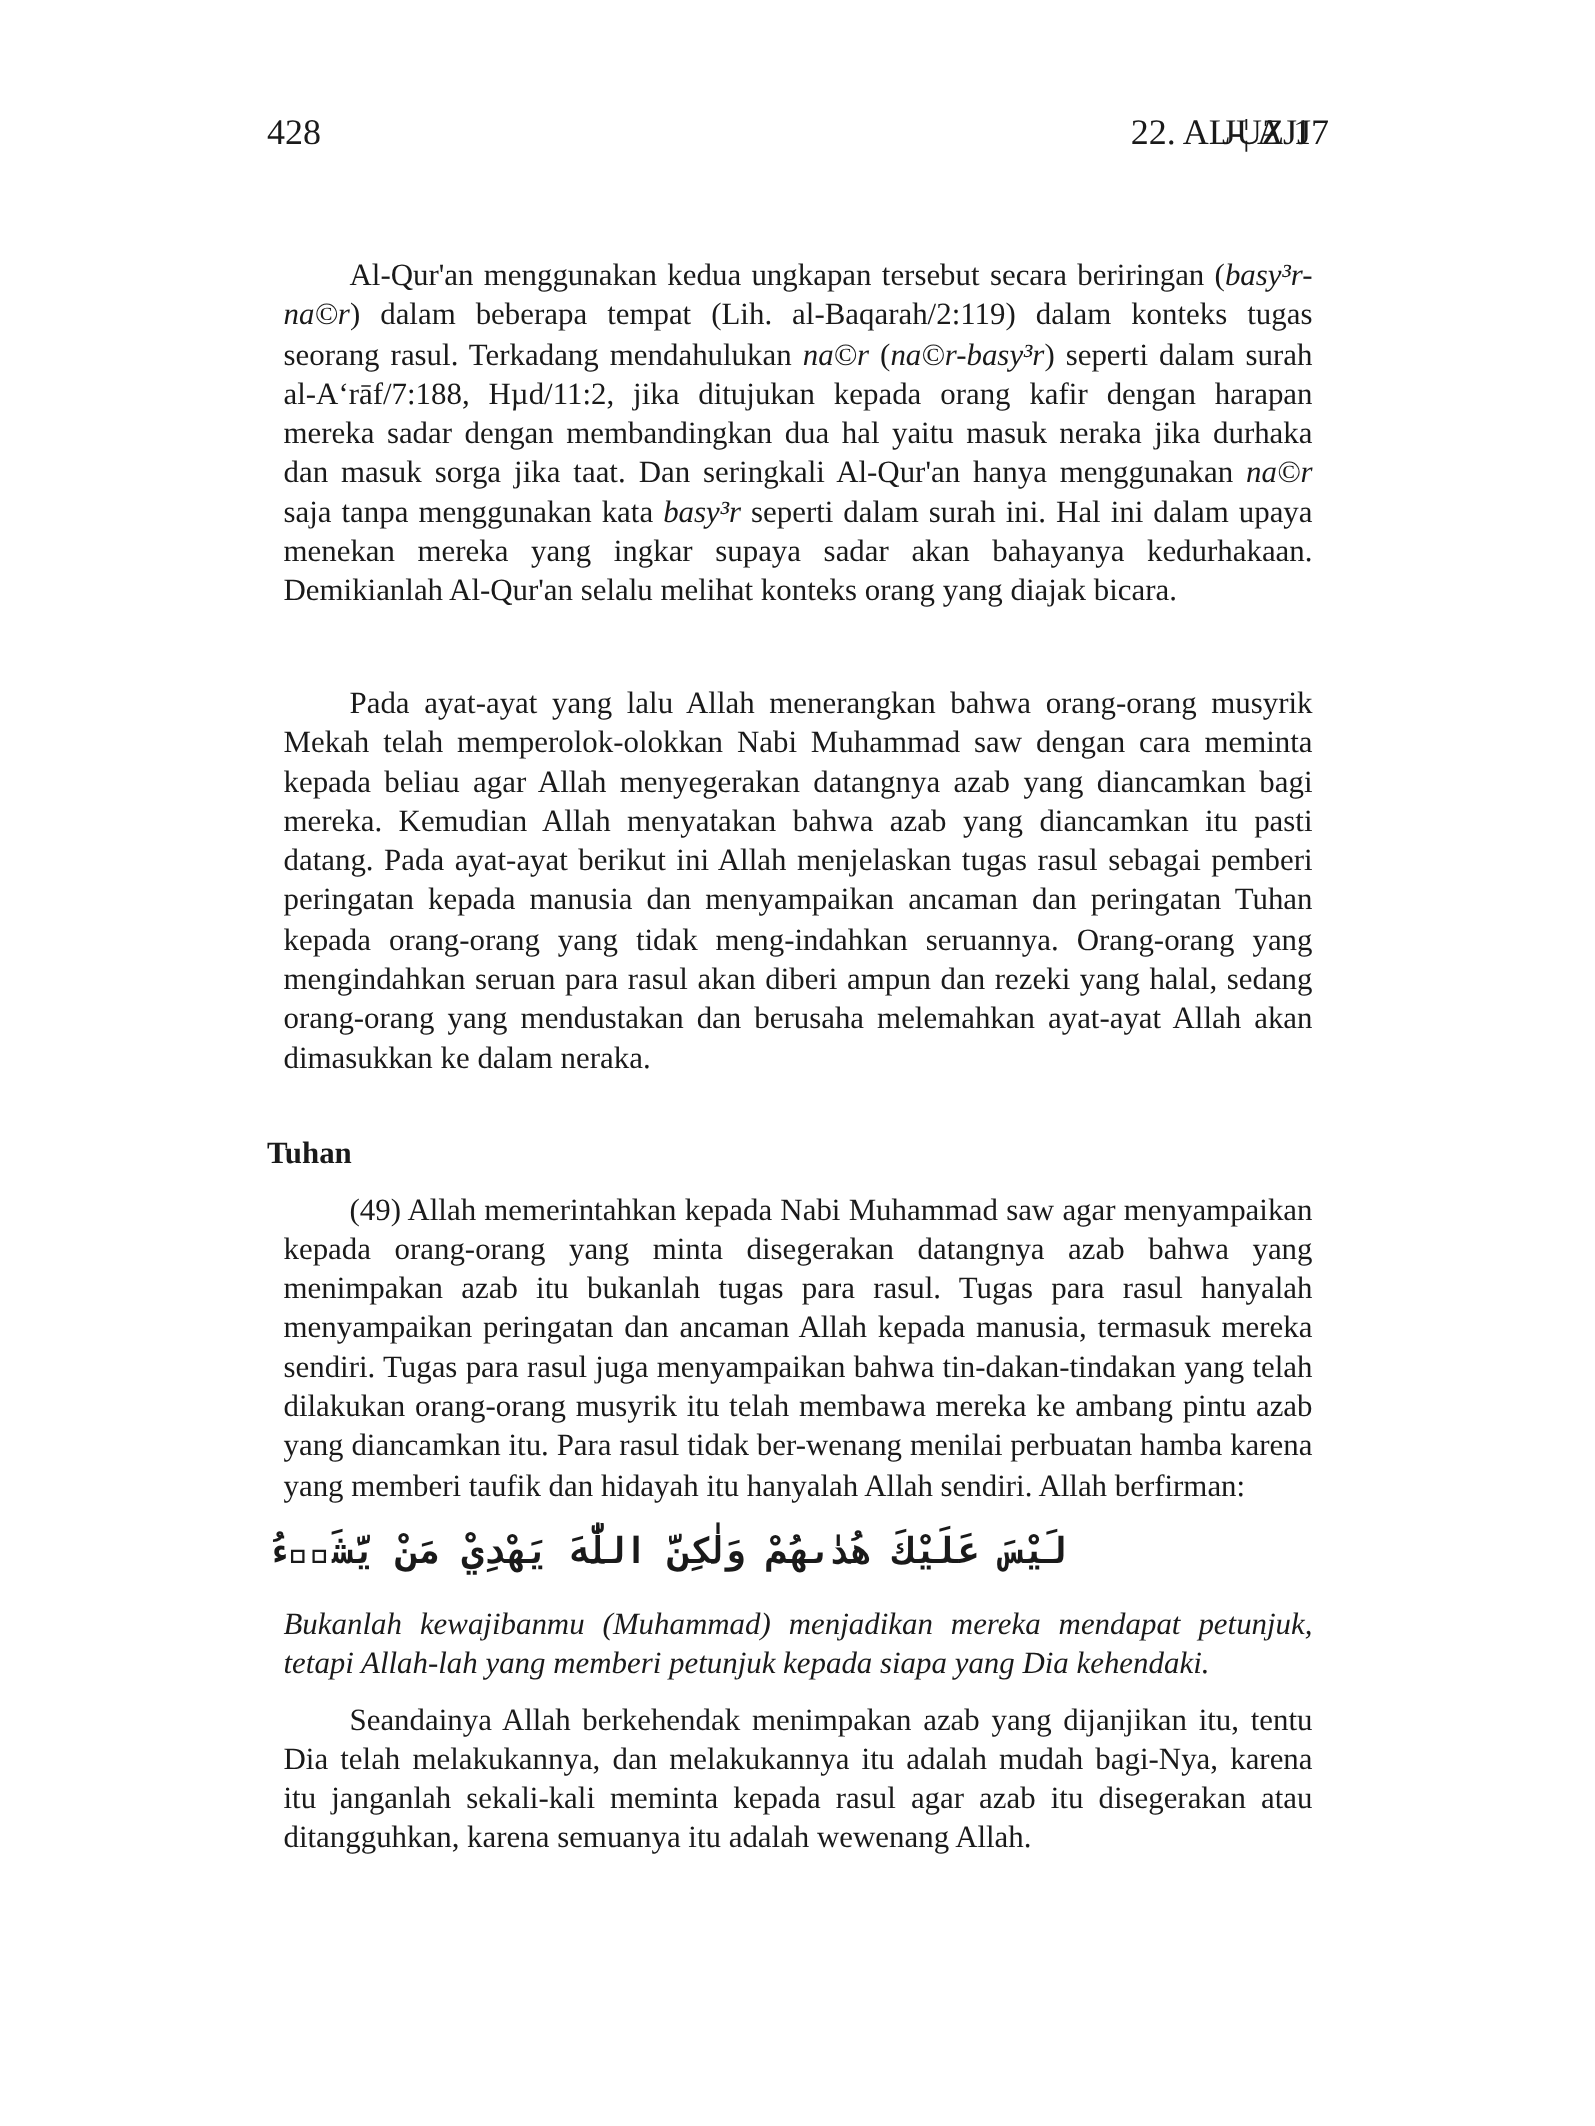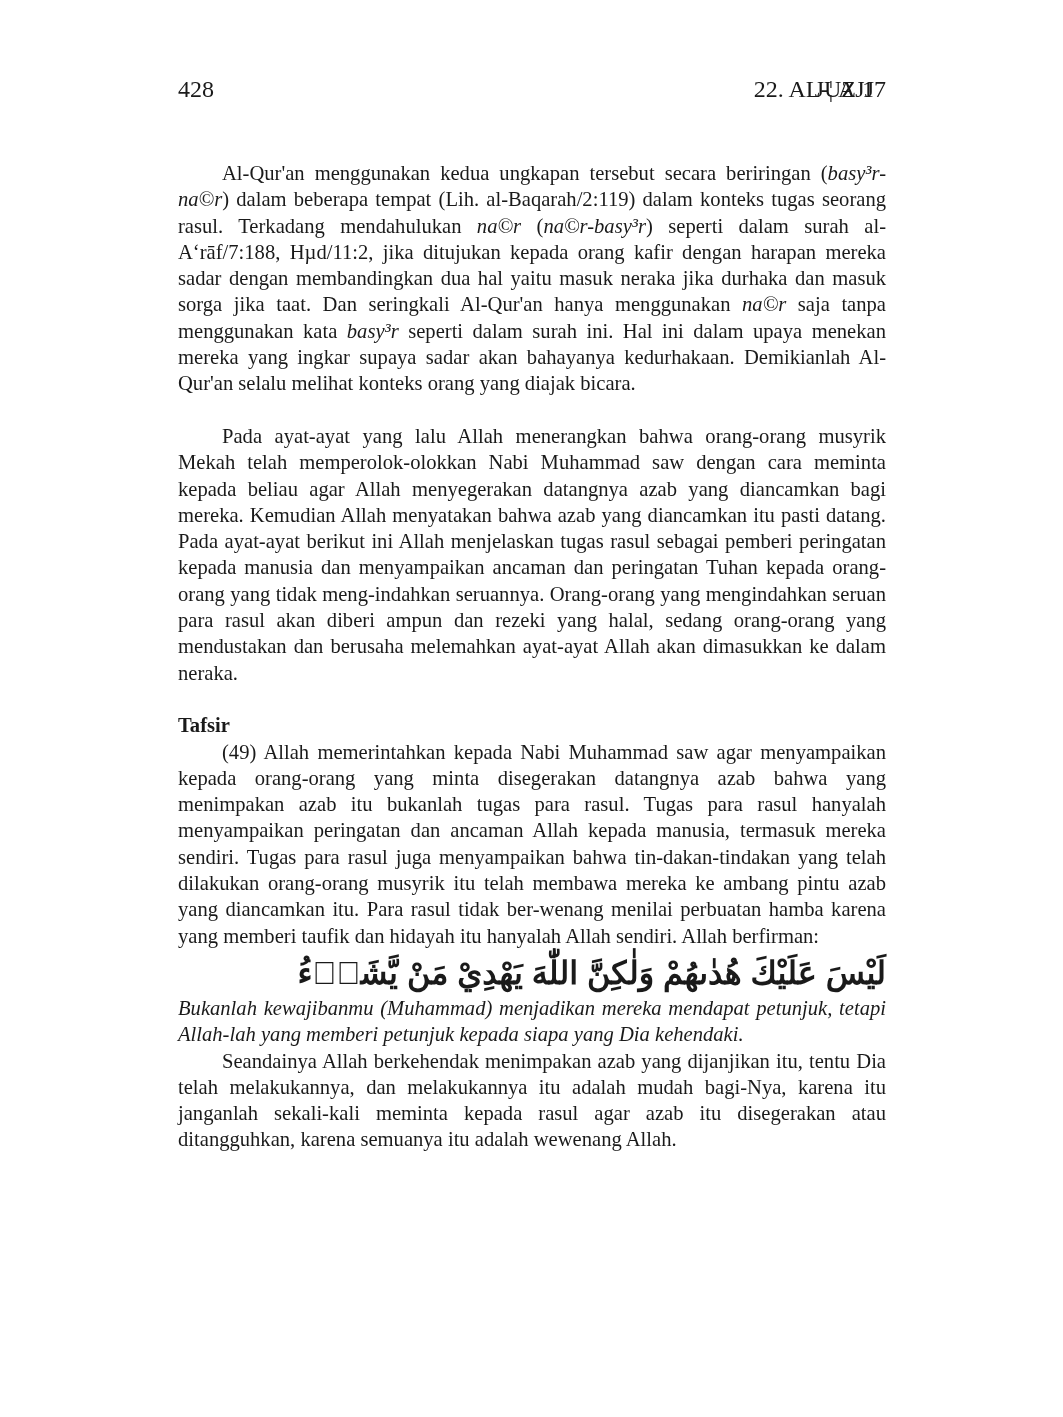--- a/index.html
+++ b/index.html
@@ -9,27 +9,27 @@
     }
     .page { position: absolute; left: 178px; top: 0; width: 708px; }
     .header {
       position: absolute; top: 76px; left: 0; width: 708px; height: 26px;
       font-size: 24px; line-height: 26px;
     }
     .header .pnum { position: absolute; left: 0; }
     .header .chap { position: absolute; left: 0; right: 12px; text-align: right; }
     .header .juz { position: absolute; right: 0; }
     .body { position: absolute; top: 160px; left: 0; width: 708px; font-size: 20.6px; line-height: 26.3px; }
-    p { margin: 0; text-align: justify; text-indent: 44px; }
+    p { margin: 11px; text-align: justify; text-indent: 44px; }
     p.noindent { text-indent: 0; }
     h3 { margin: 0; font-size: 20.6px; font-weight: bold; line-height: 26.3px; }
     .gap { height: 26.3px; }
     .arabic {
-      text-align: right; font-size: 32px; line-height: 44px; direction: rtl;
-      font-family: Liberation Sans, sans-serif; font-weight: bold; margin: 2px 0 0 0;
+      text-align: left; font-size: 24px; line-height: 44px; direction: rtl;
+      font-family: Liberation Mono, monospace; font-weight: bold; margin: 2px 0 0 0;
     }
     .translation { font-style: italic; text-align: justify; text-indent: 0; }
     i { font-style: italic; }
   </style>
 </head>
 <body>
 
 <div class="page">
   <div class="header">
     <span class="pnum">428</span>
@@ -39,19 +39,19 @@
 
   <div class="body">
     <p><span>Al-Qur'an menggunakan kedua ungkapan tersebut secara beriringan (</span><i>basy³r-na©r</i><span>) dalam beberapa tempat (Lih. al-Baqarah/2:119) dalam konteks tugas seorang rasul. Terkadang mendahulukan </span><i>na©r</i><span> (</span><i>na©r-basy³r</i><span>) seperti dalam surah al-A‘rāf/7:188, Hµd/11:2, jika ditujukan kepada orang kafir dengan harapan mereka sadar dengan membandingkan dua hal yaitu masuk neraka jika durhaka dan masuk sorga jika taat. Dan seringkali Al-Qur'an hanya menggunakan </span><i>na©r</i><span> saja tanpa menggunakan kata </span><i>basy³r</i><span> seperti dalam surah ini. Hal ini dalam upaya menekan mereka yang ingkar supaya sadar akan bahayanya kedurhakaan. Demikianlah Al-Qur'an selalu melihat konteks orang  yang diajak bicara.</span></p>
 
     <div class="gap"></div>
 
     <p>Pada ayat-ayat yang lalu Allah menerangkan bahwa orang-orang musyrik Mekah telah memperolok-olokkan Nabi Muhammad saw dengan cara meminta kepada beliau agar Allah menyegerakan datangnya azab yang diancamkan bagi mereka. Kemudian Allah menyatakan bahwa azab yang diancamkan itu pasti datang. Pada ayat-ayat berikut ini Allah menjelaskan tugas rasul sebagai pemberi peringatan kepada manusia dan menyampaikan ancaman dan peringatan Tuhan kepada orang-orang yang tidak meng-indahkan seruannya. Orang-orang yang mengindahkan seruan para rasul akan diberi ampun dan rezeki yang halal, sedang orang-orang yang mendustakan dan berusaha melemahkan ayat-ayat Allah akan dimasukkan ke dalam neraka.</p>
 
     <div class="gap"></div>
 
-    <h3>Tafsir</h3>
+    <h3>Tuhan</h3>
     <p>(49) Allah memerintahkan kepada Nabi Muhammad saw agar menyampaikan kepada orang-orang yang minta disegerakan datangnya azab bahwa yang menimpakan azab itu bukanlah tugas para rasul. Tugas para rasul hanyalah menyampaikan peringatan dan ancaman Allah kepada manusia, termasuk mereka sendiri. Tugas para rasul juga menyampaikan bahwa tin-dakan-tindakan yang telah dilakukan orang-orang musyrik itu telah membawa mereka ke ambang pintu azab yang diancamkan itu. Para rasul tidak ber-wenang menilai perbuatan hamba karena yang memberi taufik dan hidayah itu hanyalah Allah sendiri. Allah berfirman:</p>
     <div class="arabic">لَيْسَ عَلَيْكَ هُدٰىهُمْ وَلٰكِنَّ اللّٰهَ يَهْدِيْ مَنْ يَّشَاۤءُ</div>
     <p class="translation">Bukanlah kewajibanmu (Muhammad) menjadikan mereka mendapat petunjuk, tetapi Allah-lah yang memberi petunjuk kepada siapa yang Dia kehendaki.</p>
     <p>Seandainya Allah berkehendak menimpakan azab yang dijanjikan itu, tentu Dia telah melakukannya, dan melakukannya itu adalah mudah bagi-Nya, karena itu janganlah sekali-kali meminta kepada rasul agar azab itu disegerakan atau ditangguhkan, karena semuanya itu adalah wewenang Allah.</p>
   </div>
 </div>
 
 </body></html>

